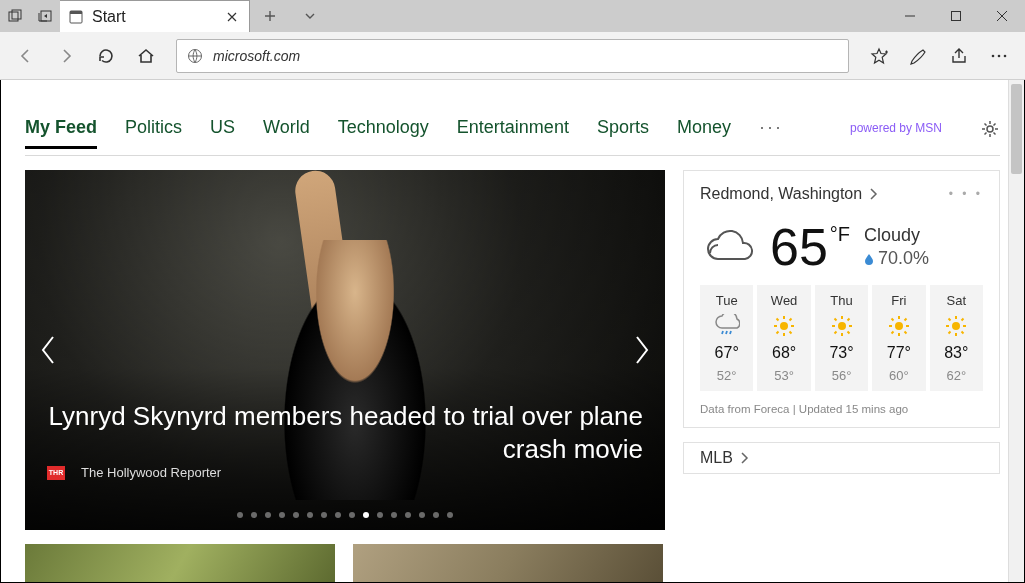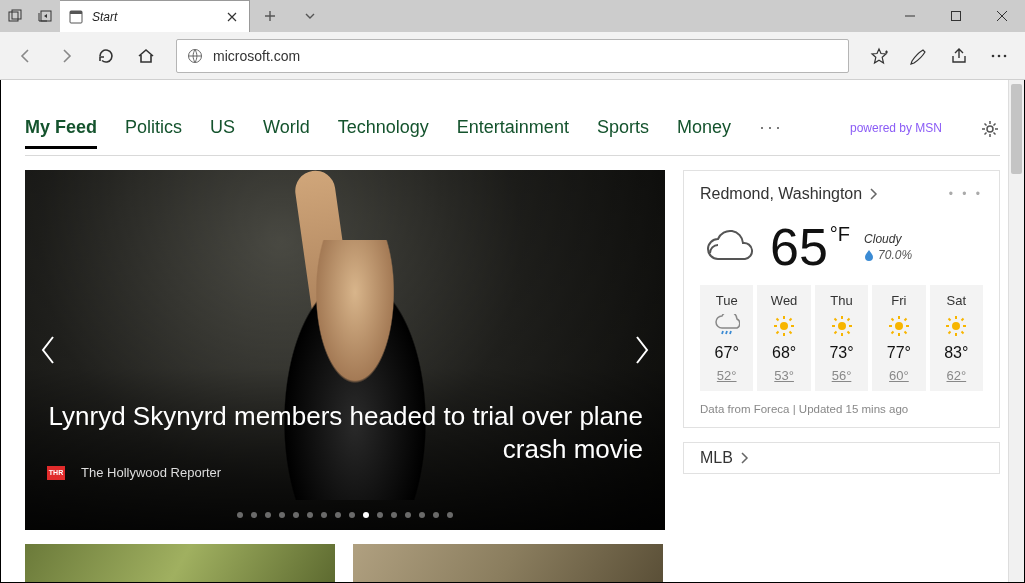--- a/index.html
+++ b/index.html
@@ -3,29 +3,29 @@
 <meta charset="utf-8">
 <style>
   * { box-sizing: border-box; margin: 0; padding: 0; }
   html, body { width: 1025px; height: 583px; overflow: hidden; font-family: "Segoe UI", Arial, sans-serif; background: #fff; }
   
   .titlebar { height: 32px; background: #ccc; display: flex; align-items: stretch; }
   .titleleft { display: flex; align-items: center; }
   .tl-btn { width: 30px; height: 32px; display: flex; align-items: center; justify-content: center; color: #333; }
   .tab { background: #fff; border-top: 1px solid #999; border-right: 1px solid #999; height: 32px; display: flex; align-items: center; padding: 0 8px; gap: 8px; min-width: 190px; }
   .tab-icon { width: 16px; height: 16px; display:flex; align-items:center; justify-content:center; }
-  .tab-title { font-size: 12px; color: #222; flex: 1; font-style: italic; }
+  .tab-title { font-size: 16px; color: #222; flex: 1; }
   .tab-close { font-size: 12px; color: #333; padding: 2px 4px; }
   .newtab, .tabmore { width: 40px; display:flex; align-items:center; justify-content:center; color:#555; }
   .wincontrols { margin-left: auto; display:flex; }
   .winbtn { width: 46px; display:flex; align-items:center; justify-content:center; color:#333; }
   
   .navbar { height: 48px; background: #f2f2f2; display:flex; align-items:center; padding: 0 8px; gap: 4px; border-bottom: 1px solid #d0d0d0; }
   .nav-btn { width: 36px; height: 36px; display:flex; align-items:center; justify-content:center; color:#555; border-radius:2px; }
-  .addressbar { flex: 1; height: 34px; background: #fff; border: 1px solid #b5b5b5; border-radius: 2px; margin: 0 8px; display:flex; align-items:center; padding: 0 10px; gap: 10px; }
+  .addressbar { flex: 1; height: 34px; background: #fff; border: 1px solid #b5b5b5; border-radius: 2px; margin: 0 8px; display:flex; align-items:center; padding: 0 10px; gap: 10px; font-style: italic; }
   .addr-icon { color:#666; display:flex; }
   .addr-text { font-size: 14px; color:#333; flex:1; }
   
   .viewport { position:absolute; top: 80px; left:0; right:0; bottom:0; background:#fff; overflow:hidden; border:1px solid #000; border-top:none; }
   .page { padding: 30px 24px 0 24px; }
   .feednav { display:flex; align-items:center; gap: 28px; border-bottom: 1px solid #d9d9d9; height: 46px; }
   .feednav .item { font-size: 18px; color:#14532d; padding-bottom: 10px; white-space:nowrap; }
   .feednav .item.active { font-weight:700; border-bottom: 3px solid #000; padding-bottom: 8px; }
   .feednav .dots { color:#666; font-size:18px; letter-spacing:2px; padding-bottom:10px;}
   .feednav .spacer { flex:1; }
@@ -51,25 +51,25 @@
   .hero .pager { position:absolute; left:0; right:0; bottom: 12px; display:flex; gap:8px; justify-content:center; }
   .hero .pdot { width:6px; height:6px; border-radius:50%; background: rgba(255,255,255,.4); }
   .hero .pdot.active { background:#fff; }
   .sidecol { flex:1; display:flex; flex-direction:column; gap: 14px; }
   .card { border:1px solid #e1e1e1; padding: 14px 16px 12px 16px; }
   .card .loc { font-size: 16px; color:#333; display:flex; align-items:center; gap:6px; }
   .card .locmore { margin-left:auto; color:#aaa; letter-spacing:3px; font-size:12px;}
   .nowrow { display:flex; align-items:center; gap: 14px; margin-top: 14px; }
   .nowtemp { font-size: 52px; font-weight:300; color:#111; display:flex; align-items:flex-start; }
   .nowtemp .deg { font-size: 20px; margin-top:6px; margin-left:2px; }
-  .nowdesc { font-size: 12px; color:#333;font-style:italic; }
+  .nowdesc { font-size: 18px; color:#333; }
   .nowdesc .hum { color:#555; display:flex; align-items:center; gap:4px; margin-top:2px;}
   .forecast { display:flex; gap: 4px; margin-top: 8px; }
   .fday { flex:1; background:#f3f3f3; padding: 8px 0; display:flex; flex-direction:column; align-items:center; gap:6px; font-size:13px; color:#333; }
-  .fday .hi { font-size: 16px; color:#111;} .fday .lo { color:#888;text-decoration:underline; }
+  .fday .hi { font-size: 16px; color:#111;} .fday .lo { color:#888; }
   .meta { font-size: 11.5px; color:#888; margin-top: 12px; }
   .mlbcard { border:1px solid #e1e1e1; padding: 6px 16px; }
   .mlbcard .t { font-size: 16px; color:#333; display:flex; align-items:center; gap:6px;}
   .subhero { display:flex; gap:18px; margin-top: 14px; }
   .tile1 { width:310px; height:40px; background: linear-gradient(120deg,#6b7a3a,#a0b060,#5d6a30); }
   .tile2 { width:310px; height:40px; background: linear-gradient(120deg,#b0a080,#8a7d5e,#5a4f37); }
   
   .vscroll { position:absolute; top: 0; right: 0; width: 16px; bottom:0; background:#f1f1f1; border-left:1px solid #ddd; }
   .vthumb { position:absolute; top: 4px; left:2px; right:2px; height: 90px; background:#c4c4c4; border-radius: 2px; }
   svg { display:block; }

